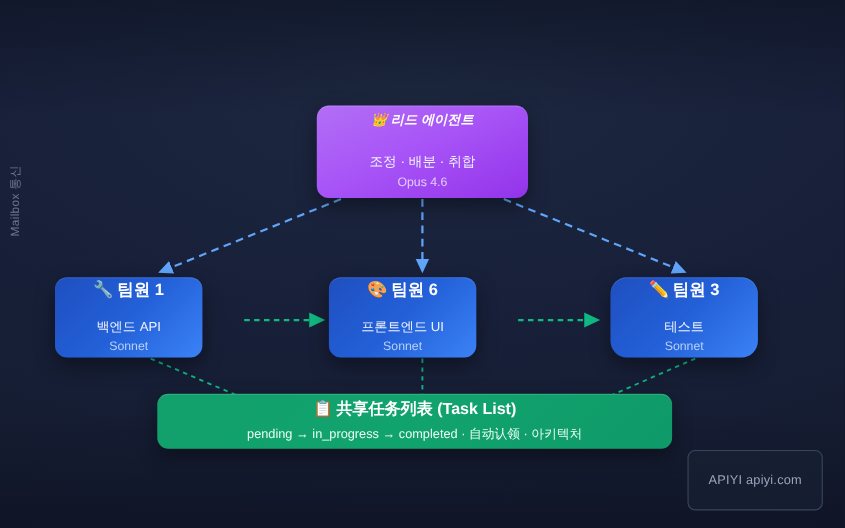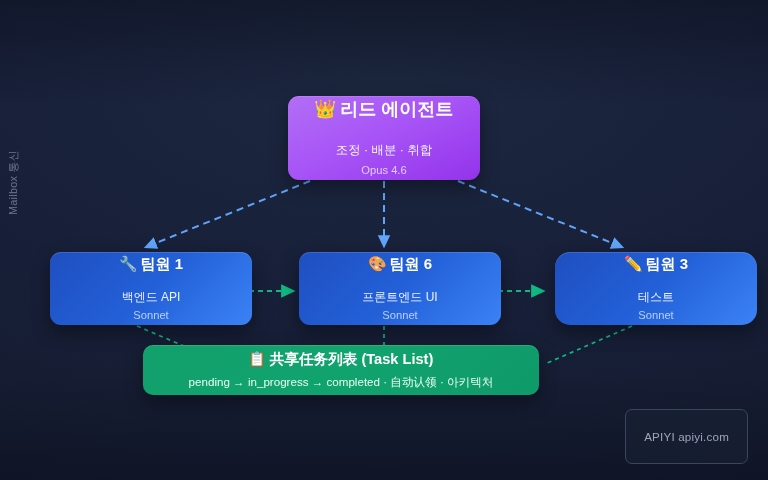--- a/index.html
+++ b/index.html
@@ -89,41 +89,41 @@
     line-height: 1.2;
     white-space: nowrap;
   }
 
   
   #lead {
     left: 288px; top: 96px;
     width: 192px; height: 84px;
     background: linear-gradient(155deg, #b26ef5 0%, #a855f7 45%, #9333ea 100%);
   }
-  #lead .node-title { font-size: 18px; }
+  #lead .node-title { font-size: 12px; font-style: italic; }
   #lead .node-sub { margin-top: 23px; font-size: 12.4px; }
   #lead .node-model { margin-top: 6px; color: #e3ccfb; }
 
   
   .tm {
-    width: 202px; height: 73px;
+    width: 134px; height: 73px;
     top: 252px;
     background: linear-gradient(135deg, #1f4fc0 0%, #2360d8 50%, #3b82f6 100%);
   }
   #tm1 { left: 50px; }
   #tm2 { left: 299px; }
   #tm3 { left: 555px; border-radius: 15px; }
   .tm .node-title { font-size: 15px; }
   .tm .node-sub { margin-top: 17px; font-size: 12px; }
   .tm .node-model { margin-top: 5px; color: #b9d0f7; }
 
   
   #tasklist {
-    left: 143px; top: 345px;
-    width: 396px; height: 50px;
+    left: 143px; top: 358px;
+    width: 468px; height: 50px;
     border-radius: 10px;
     background: linear-gradient(135deg, #12a06c 0%, #11a36e 50%, #0f9a69 100%);
   }
   #tasklist .node-title { font-size: 14.6px; }
   #tasklist .node-sub { margin-top: 6px; font-size: 11.6px; color: #e8fff5; }
 
   
   .mailbox-label {
     position: absolute;
     left: 8px; top: 192px;

